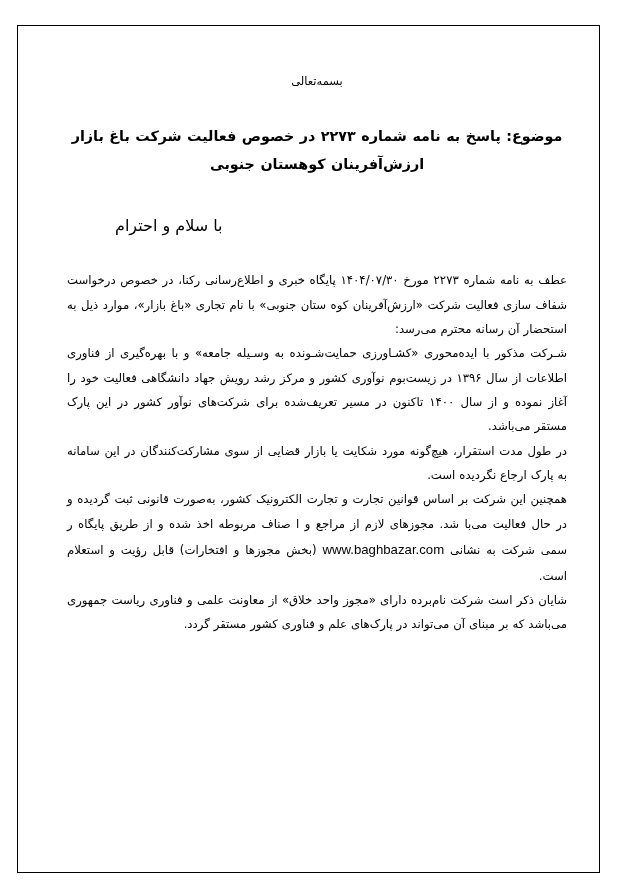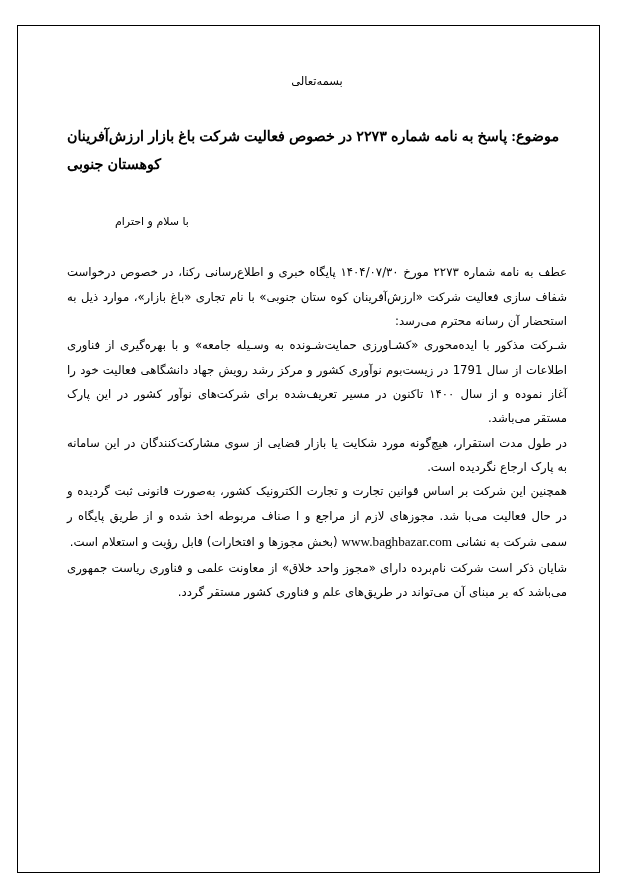--- a/index.html
+++ b/index.html
@@ -47,45 +47,44 @@
     text-align: center;
     font-size: 11.5px;
     line-height: 1.4;
     margin: 0 0 34px 0;
     letter-spacing: 0;
   }
   .subject {
     font-size: 14.3px;
     font-weight: bold;
     line-height: 1.95;
-    text-align: left;
+    text-align: center;
     margin: 12px 0 34px 0;
     word-spacing: 0.5px;
-    font-family: Liberation Serif, serif;
   }
   .salutation {
-    font-size: 11px;
+    font-size: 16px;
     line-height: 1.6;
     text-align: left;
     margin: 0 0 30px 0;
     padding-left: 48px;
   }
   .para {
     font-size: 11.7px;
     line-height: 2.08;
     text-align: justify;
     text-justify: inter-word;
     margin: 0 0 0 0;
     word-spacing: 0.2px;
   }
   .para.tight {
     margin-bottom: 0;
   }
   .url {
-    font-family: Liberation Serif, serif;
+    font-family: Liberation Sans, sans-serif;
     font-size: 13.2px;
     direction: ltr;
     unicode-bidi: embed;
     display: inline-block;
   }
   .block-1 { }
 </style>
 </head>
 <body>
 
@@ -96,24 +95,24 @@
   <div class="content">
 
     <div class="basmala">بسمه‌تعالی</div>
 
     <div class="subject">موضوع: پاسخ به نامه شماره ۲۲۷۳ در خصوص فعالیت شرکت باغ بازار ارزش‌آفرینان کوهستان جنوبی</div>
 
     <div class="salutation">با سلام و احترام</div>
 
     <div class="para block-1">عطف به نامه شماره ۲۲۷۳ مورخ ۱۴۰۴/۰۷/۳۰ پایگاه خبری و اطلاع‌رسانی رکنا، در خصوص درخواست شفاف سازی فعالیت  شرکت «ارزش‌آفرینان کوه ستان جنوبی» با نام تجاری «باغ بازار»، موارد ذیل به استحضار آن رسانه محترم می‌رسد:</div>
 
-    <div class="para tight">شـرکت مذکور با ایده‌محوری «کشـاورزی حمایت‌شـونده به وسـیله جامعه» و با بهره‌گیری از فناوری اطلاعات از سال 1791 در زیست‌بوم نوآوری کشور و مرکز رشد رویش جهاد دانشگاهی فعالیت خود را آغاز نموده و از سال ۱۴۰۰ تاکنون در مسیر تعریف‌شده برای شرکت‌های نوآور کشور در این پارک مستقر می‌باشد.</div>
+    <div class="para tight">شـرکت مذکور با ایده‌محوری «کشـاورزی حمایت‌شـونده به وسـیله جامعه» و با بهره‌گیری از فناوری اطلاعات از سال ۱۳۹۶ در زیست‌بوم نوآوری کشور و مرکز رشد رویش جهاد دانشگاهی فعالیت خود را آغاز نموده و از سال ۱۴۰۰ تاکنون در مسیر تعریف‌شده برای شرکت‌های نوآور کشور در این پارک مستقر می‌باشد.</div>
 
     <div class="para tight">در طول مدت استقرار، هیچ‌گونه مورد شکایت یا بازار قضایی از سوی مشارکت‌کنندگان در این سامانه به پارک ارجاع نگردیده است.</div>
 
     <div class="para tight"><span>همچنین این شرکت بر اساس قوانین تجارت و تجارت الکترونیک کشور، به‌صورت قانونی ثبت گردیده و در حال فعالیت می‌با شد. مجوزهای لازم از مراجع و ا صناف مربوطه اخذ  شده و از طریق پایگاه ر سمی شرکت به نشانی</span> <span class="url">www.baghbazar.com</span> <span>(بخش مجوزها و افتخارات) قابل رؤیت و استعلام است.</span></div>
 
-    <div class="para tight">شایان ذکر است شرکت نام‌برده دارای «مجوز واحد خلاق» از معاونت علمی و فناوری ریاست جمهوری می‌باشد که بر مبنای آن می‌تواند در طریق‌های علم و فناوری کشور مستقر گردد.</div>
+    <div class="para tight">شایان ذکر است شرکت نام‌برده دارای «مجوز واحد خلاق» از معاونت علمی و فناوری ریاست جمهوری می‌باشد که بر مبنای آن می‌تواند در پارک‌های علم و فناوری کشور مستقر گردد.</div>
 
 
 
   </div>
 </div>
 
 </body></html>

